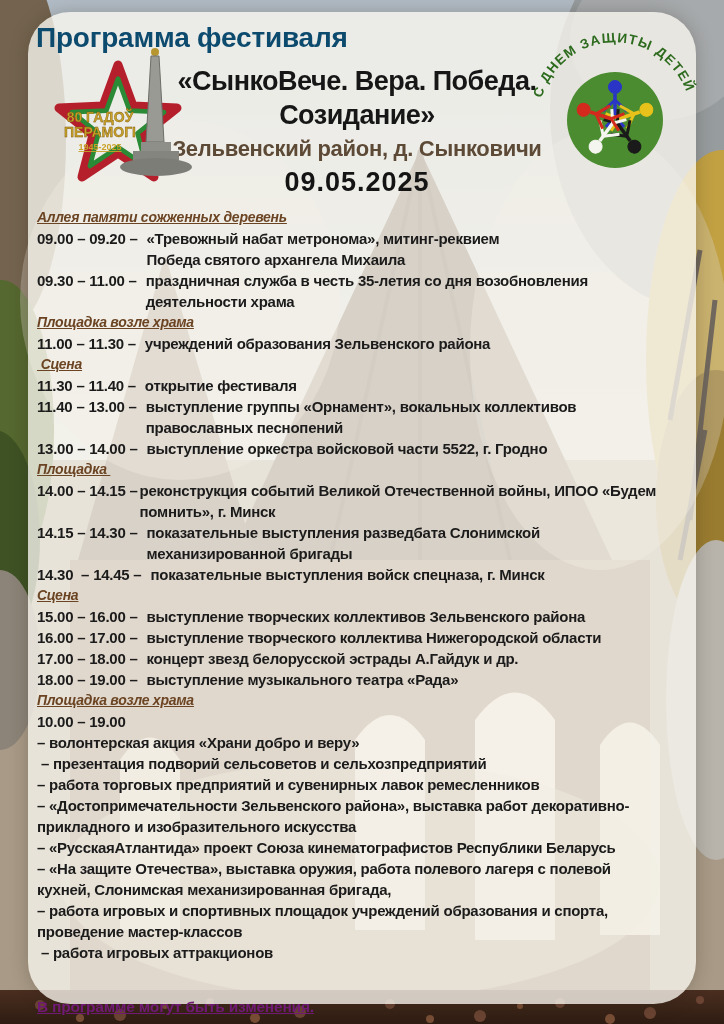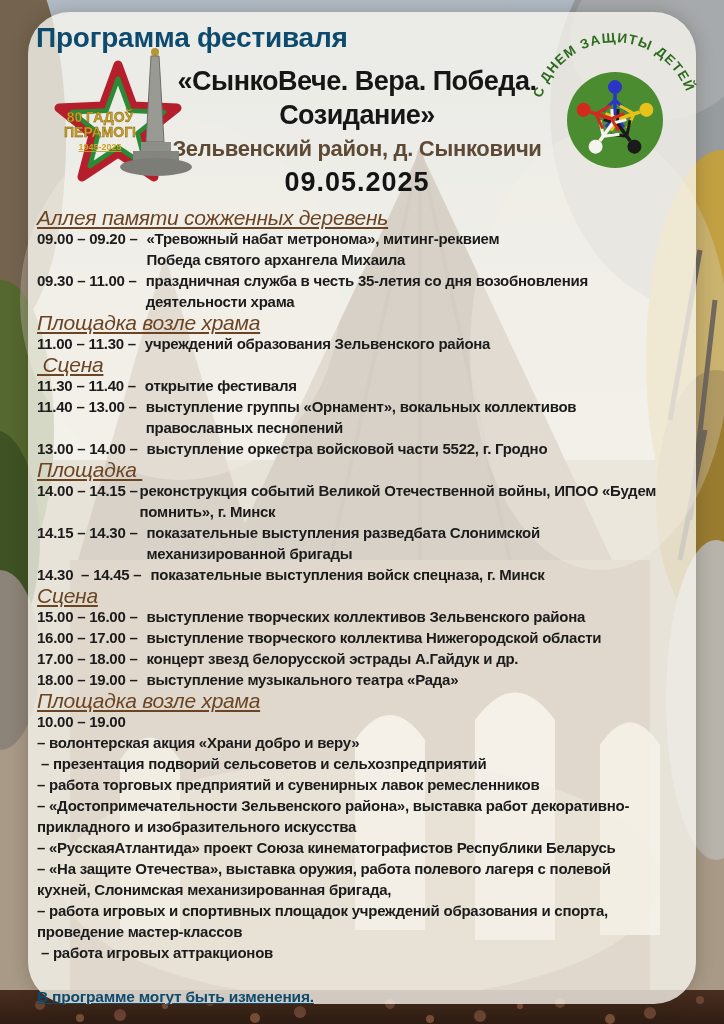--- a/index.html
+++ b/index.html
@@ -36,31 +36,31 @@
     margin-top:5px;text-align:center;
     font-size:27px;font-weight:bold;color:#141414;letter-spacing:1px;
   }
   
   .schedule{
     margin-top:9px;margin-left:1px;
     font-size:15px;font-weight:bold;color:#1b1b1b;
     line-height:21px;letter-spacing:-0.25px;
   }
   .heading{
-    font-size:21px;font-style:italic;font-weight:normal;
+    font-size:14px;font-style:italic;font-weight:bold;
     color:#6b4423;text-decoration:underline;
     white-space:pre;line-height:21px;
   }
   .event{display:flex;}
   .time{flex:none;padding-right:9px;white-space:nowrap;}
   .desc{flex:1;min-width:0;}
   .dline,.bline,.tline{white-space:nowrap;line-height:21px;}
   .footer-note{
-    margin-top:23px;
-    font-size:15.5px;font-weight:bold;color:#0c4a6e;
+    margin-top:33px;
+    font-size:15.5px;font-weight:bold;color:#701a75;
     text-decoration:underline;letter-spacing:-0.2px;
   }
   
   .logo-left{position:absolute;left:10px;top:30px;width:178px;height:152px;}
   .logo-right{position:absolute;left:492px;top:8px;width:196px;height:166px;}
 </style>
 </head>
 <body>
 
 <div class="bg">

